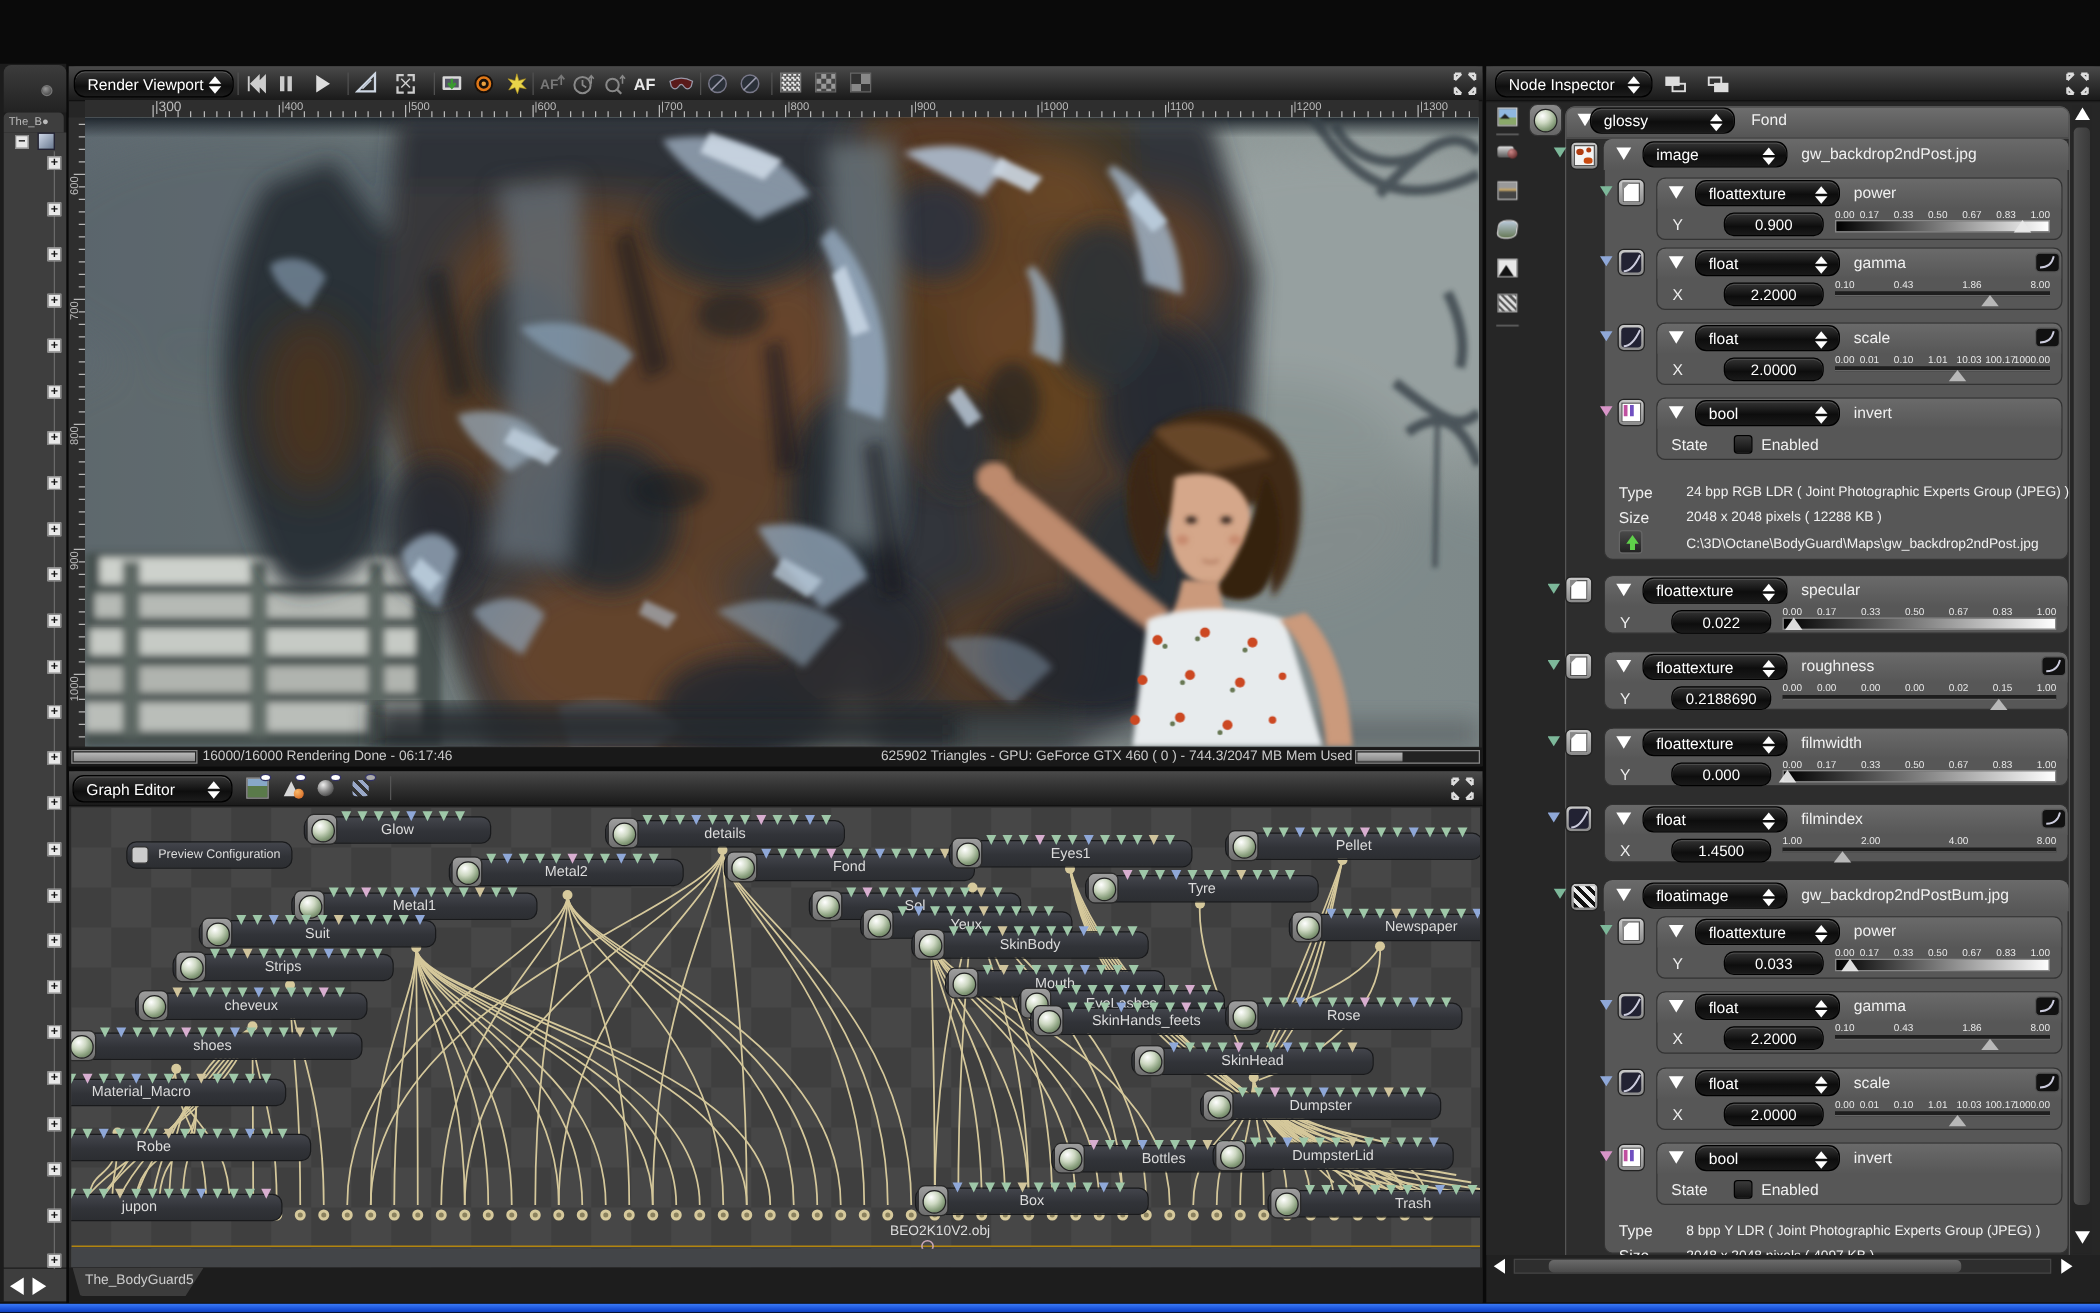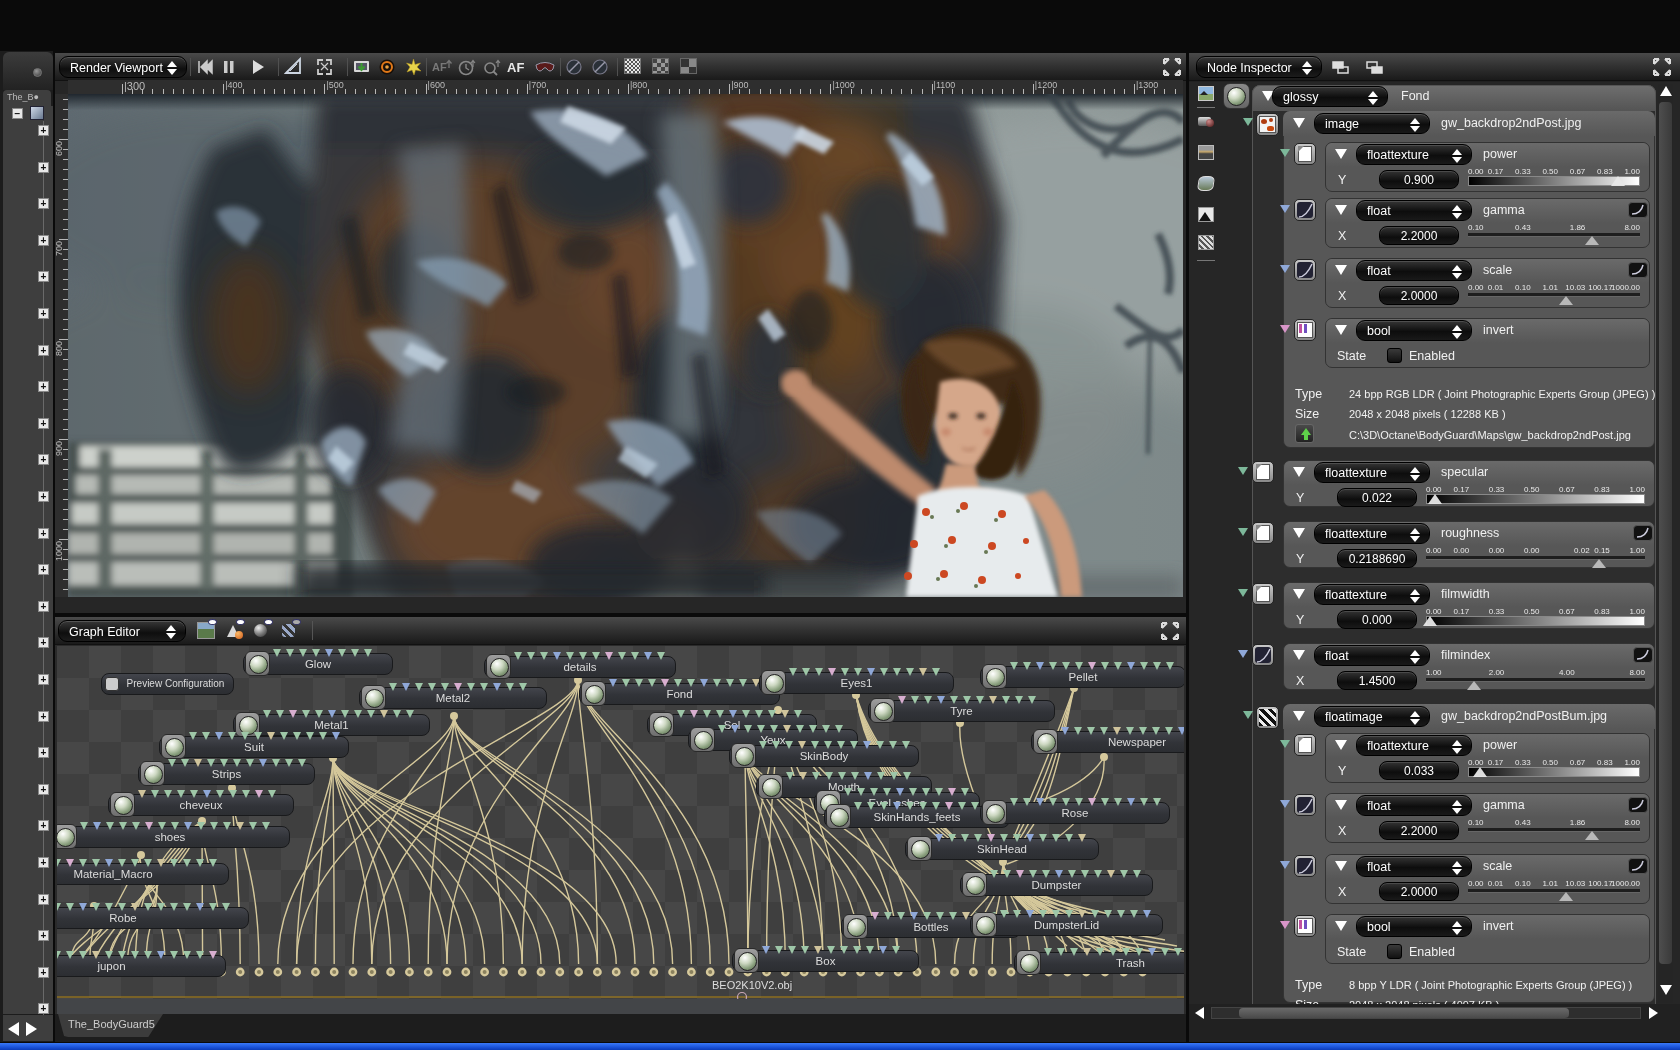--- a/index.html
+++ b/index.html
@@ -597,20 +597,30 @@
       </g>
       <g filter="url(#b2)">
         <ellipse cx="885" cy="322" rx="4.5" ry="2.8" fill="#32241a"></ellipse>
         <ellipse cx="913" cy="322" rx="4.5" ry="2.8" fill="#32241a"></ellipse>
         <ellipse cx="878" cy="338" rx="5" ry="4" fill="#c07e62" opacity="0.7"></ellipse>
         <ellipse cx="920" cy="338" rx="5" ry="4" fill="#c07e62" opacity="0.7"></ellipse>
         <path d="M 894 354 q 7 4 13 0" stroke="#aa7258" stroke-width="2" fill="none"></path>
       </g>
     </svg>
     </div>
+    <div id="vpstatus" class="abs">
+      <div class="pbar" style="left:2px;top:2px;width:101px;height:11px;">
+          <div class="fill" style="width:97px;"></div>
+        </div>
+      <span class="abs" style="left:107px;top:1px;">16000/16000 Rendering Done - 06:17:46</span>
+      <span class="abs" style="left:1027px;top:1px;transform:translateX(-100%);white-space:nowrap;">625902 Triangles - GPU: GeForce GTX 460 ( 0 ) - 744.3/2047 MB Mem Used</span>
+      <div class="pbar" style="left:1029px;top:2px;width:100px;height:11px;">
+          <div class="fill" style="width:36px;"></div>
+        </div>
+    </div>
   </div>
 
   <div id="gp" class="abs">
     <div class="phead"></div>
     <div class="dd" style="left:3px;top:3px;width:128px;">
       <span class="t">Graph Editor</span>
         <span class="updn" style="right:8px;top:4px"></span>
     </div>
     <div id="gptools" class="abs" style="left:135px;top:0px;width:200px;height:28px;">
         <div style="position: absolute; left: 7px; top: 5px; width: 18px; height: 17px;">
@@ -1570,21 +1580,21 @@
               <path d="M3 11 Q 12 11 14 2" stroke="#ccd" stroke-width="1.5" fill="none"></path>
             </svg></div>
           <div class="ilbl" style="left: 107px; top: 470px;">Y</div>
           <div class="vbox" style="left: 148px; top: 467px; width: 80px;">
             <div style="position: relative; top: 2px;">0.2188690</div>
           </div>
           <div class="slab" style="left: 237px; top: 464px;">0.00</div>
           <div class="slab" style="left: 280.167px; transform: translateX(-100%); top: 464px;">0.00</div>
           <div class="slab" style="left: 315.333px; transform: translateX(-100%); top: 464px;">0.00</div>
           <div class="slab" style="left: 350.5px; transform: translateX(-100%); top: 464px;">0.00</div>
-          <div class="slab" style="left: 385.667px; transform: translateX(-100%); top: 464px; margin-left: 15px;">0.02</div>
+          <div class="slab" style="left: 385.667px; transform: translateX(-100%); top: 464px;">0.02</div>
           <div class="slab" style="left: 420.833px; transform: translateX(-100%); top: 464px;">0.15</div>
           <div class="slab" style="left: 456px; transform: translateX(-100%); top: 464px;">1.00</div>
           <div class="strack" style="left: 237px; top: 474px; width: 219px;"></div>
           <div style="position: absolute; left: 403.01px; top: 477px; width: 0px; height: 0px; border-left: 7px solid transparent; border-right: 7px solid transparent; border-bottom: 9px solid rgb(184, 184, 184);"></div>
           <div class="ggroup" style="left: 94px; top: 500px; width: 372px; height: 47px;">
             <div class="ghead"></div>
           </div>
           <div style="position: absolute; left: 49px; top: 507px; width: 0px; height: 0px; border-left: 5.5px solid transparent; border-right: 5.5px solid transparent; border-top: 8px solid rgb(125, 184, 154);"></div>
           <div style="position: absolute; left: 63px; top: 501px; width: 22px; height: 22px; border-radius: 5px; background: linear-gradient(rgb(200, 200, 200), rgb(138, 138, 138)); border: 1px solid rgb(34, 34, 34);">
             <div style="position:absolute;left:3px;top:2px;right:3px;bottom:2px;background:#fff;border:1px solid #555"></div>

